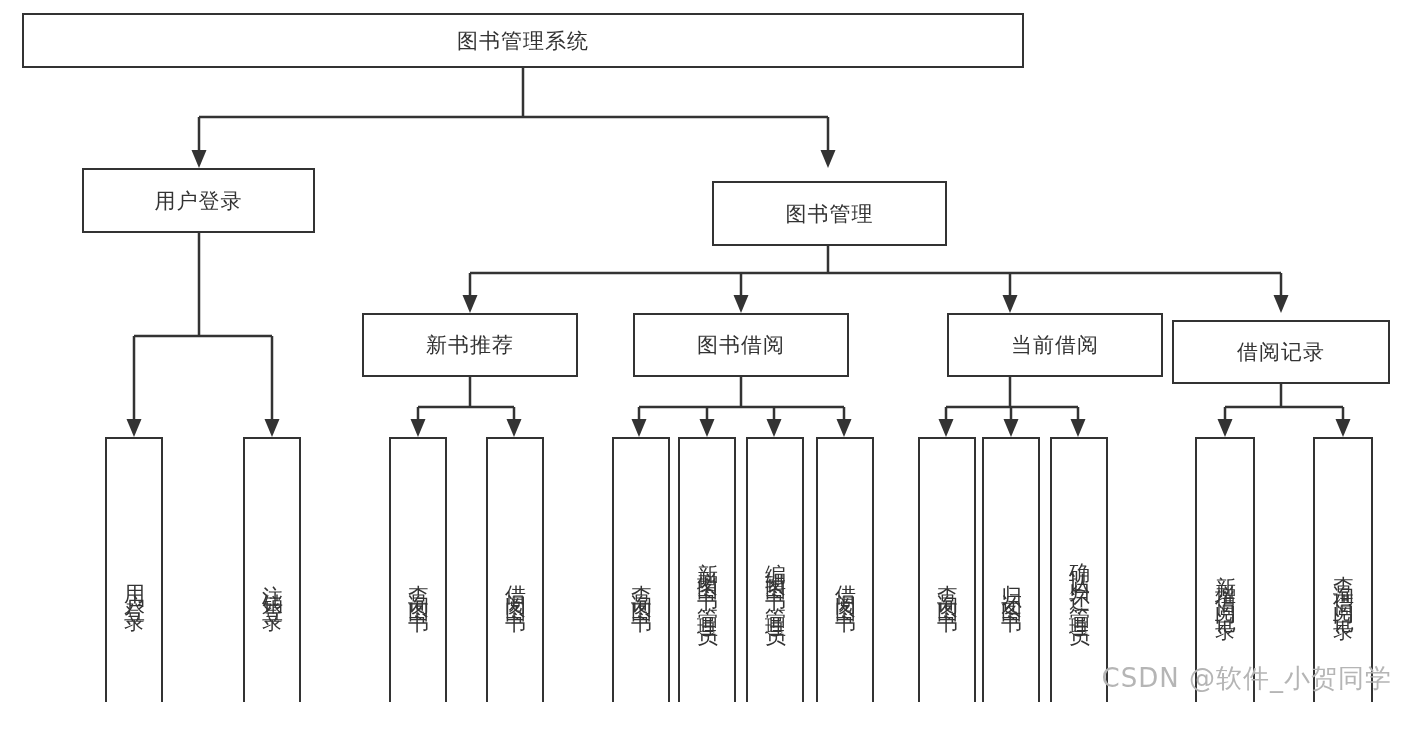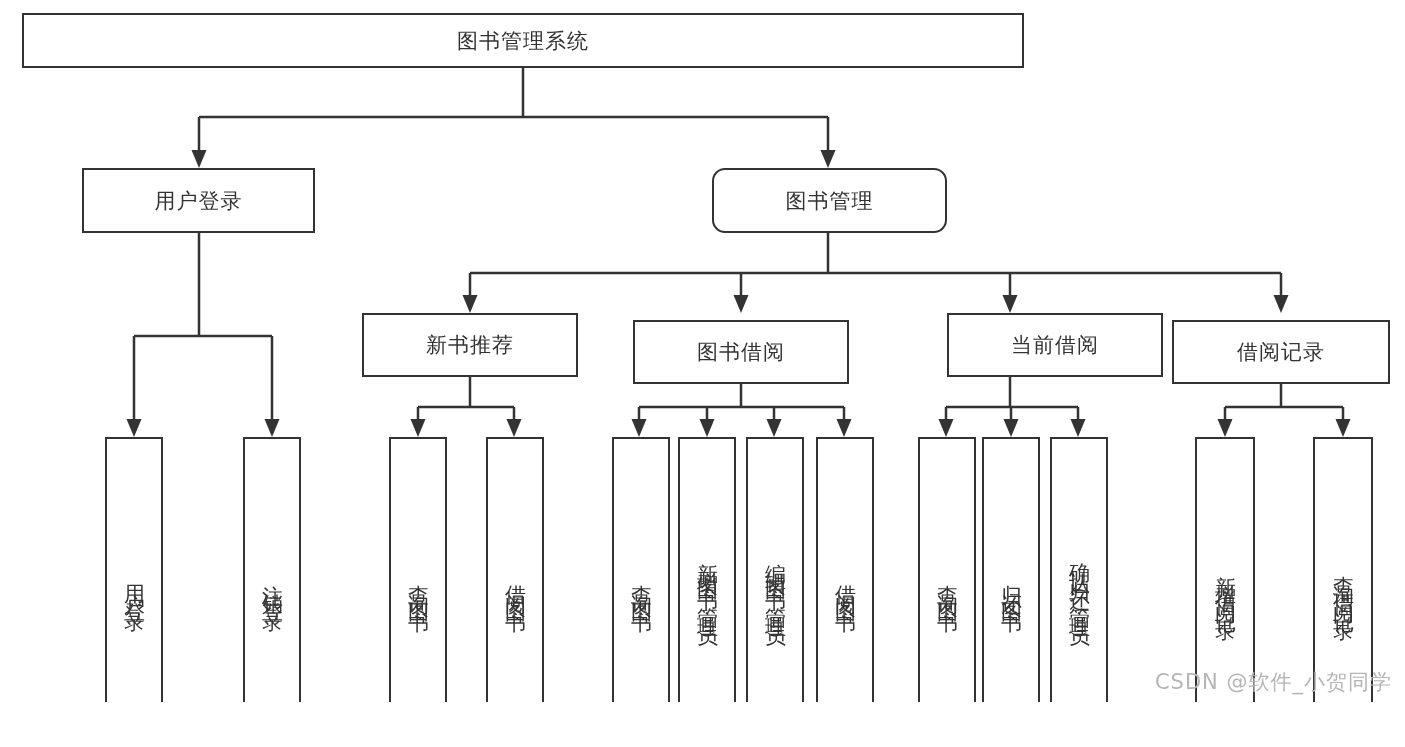--- a/index.html
+++ b/index.html
@@ -47,21 +47,21 @@
     text-orientation: mixed;
     font-size: 21px;
     letter-spacing: 9px;
     line-height: 1;
     color: #333333;
   }
   .watermark {
     position: absolute;
     right: 13px;
     bottom: 6px;
-    font-size: 21px;
+    font-size: 26px;
     letter-spacing: 1px;
     white-space: nowrap;
     z-index: 5;
   }
 </style>
 </head>
 <body>
 
 <div class="stage">
 
@@ -96,28 +96,28 @@
     </g>
   </svg>
 
   <div class="node h-label" style="left:22px; top:13px; width:1002px; height:55px;">
     <span>图书管理系统</span>
   </div>
 
   <div class="node h-label" style="left:82px; top:168px; width:233px; height:65px;">
     <span>用户登录</span>
   </div>
-  <div class="node h-label" style="left:712px; top:168px; width:235px; height:65px;border-radius:13px;">
+  <div class="node h-label" style="left:712px; top:181px; width:235px; height:65px;">
     <span>图书管理</span>
   </div>
 
   <div class="node h-label" style="left:362px; top:313px; width:216px; height:64px;text-align:center;">
     <span>新书推荐</span>
   </div>
-  <div class="node h-label" style="left:633px; top:320px; width:216px; height:64px;">
+  <div class="node h-label" style="left:633px; top:313px; width:216px; height:64px;">
     <span>图书借阅</span>
   </div>
   <div class="node h-label" style="left:902px; top:313px; width:216px; height:64px;margin-left:45px;">
     <span>当前借阅</span>
   </div>
   <div class="node h-label" style="left:1172px; top:320px; width:218px; height:64px;">
     <span>借阅记录</span>
   </div>
 
   <div class="node leaf" style="left:105px;">

